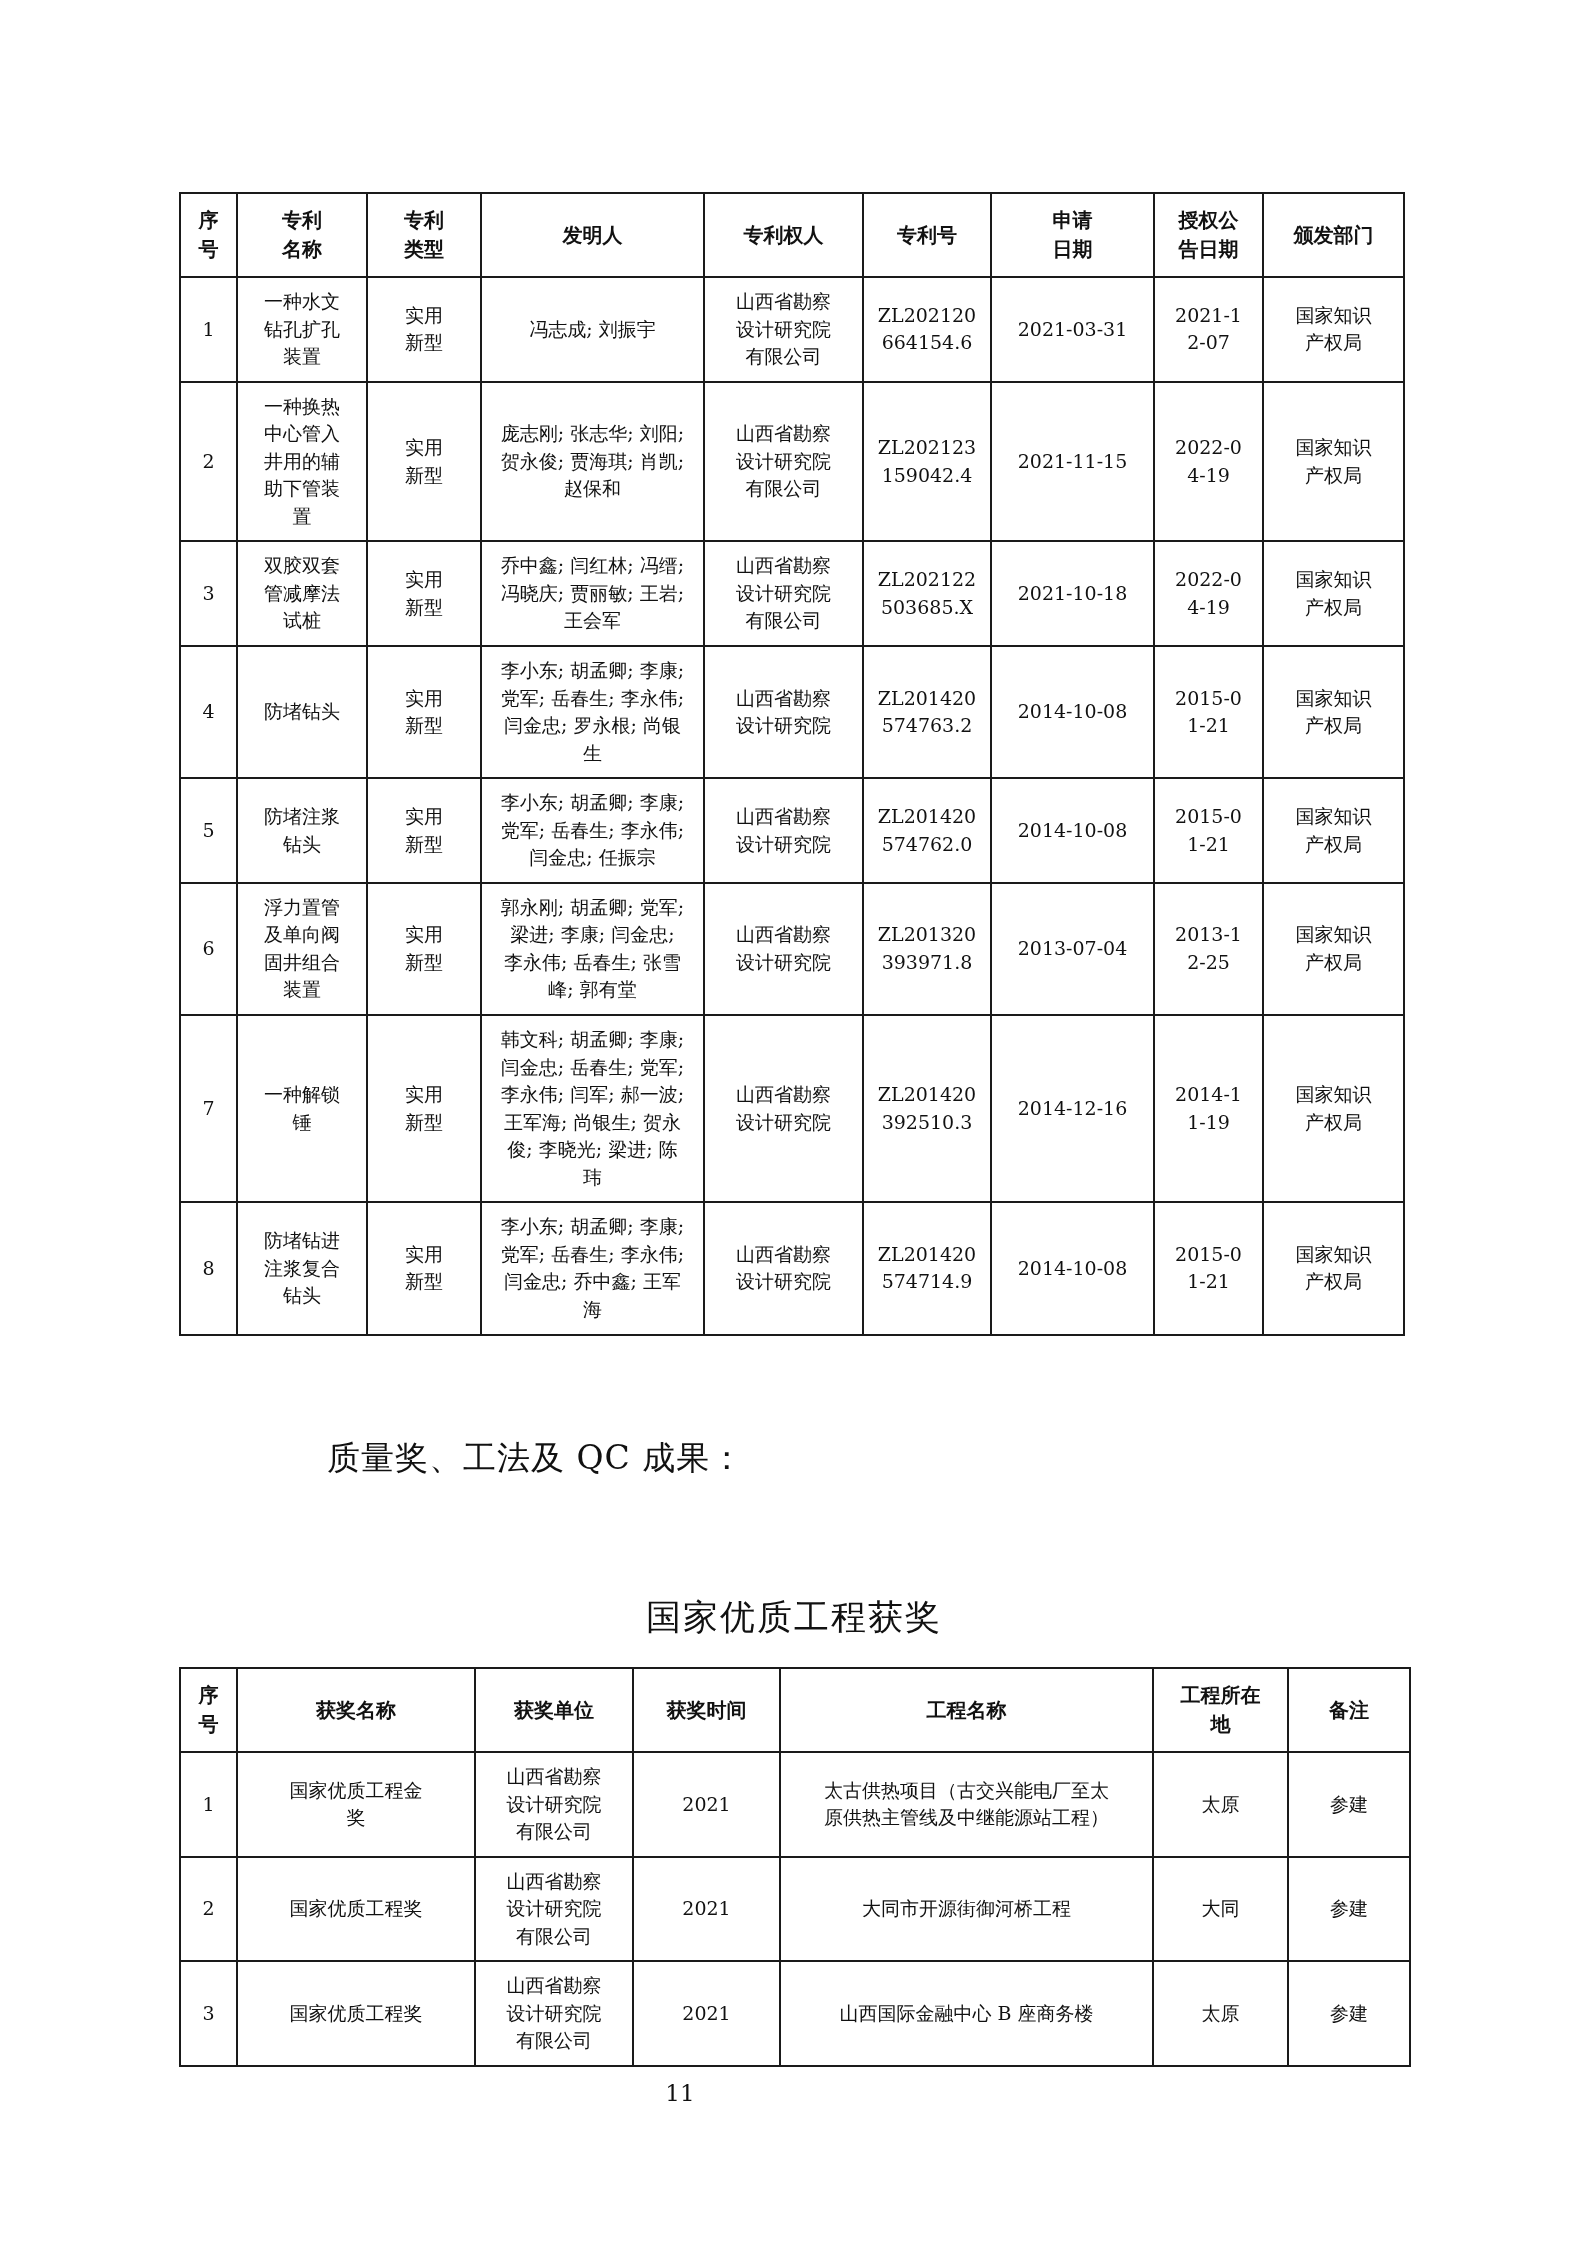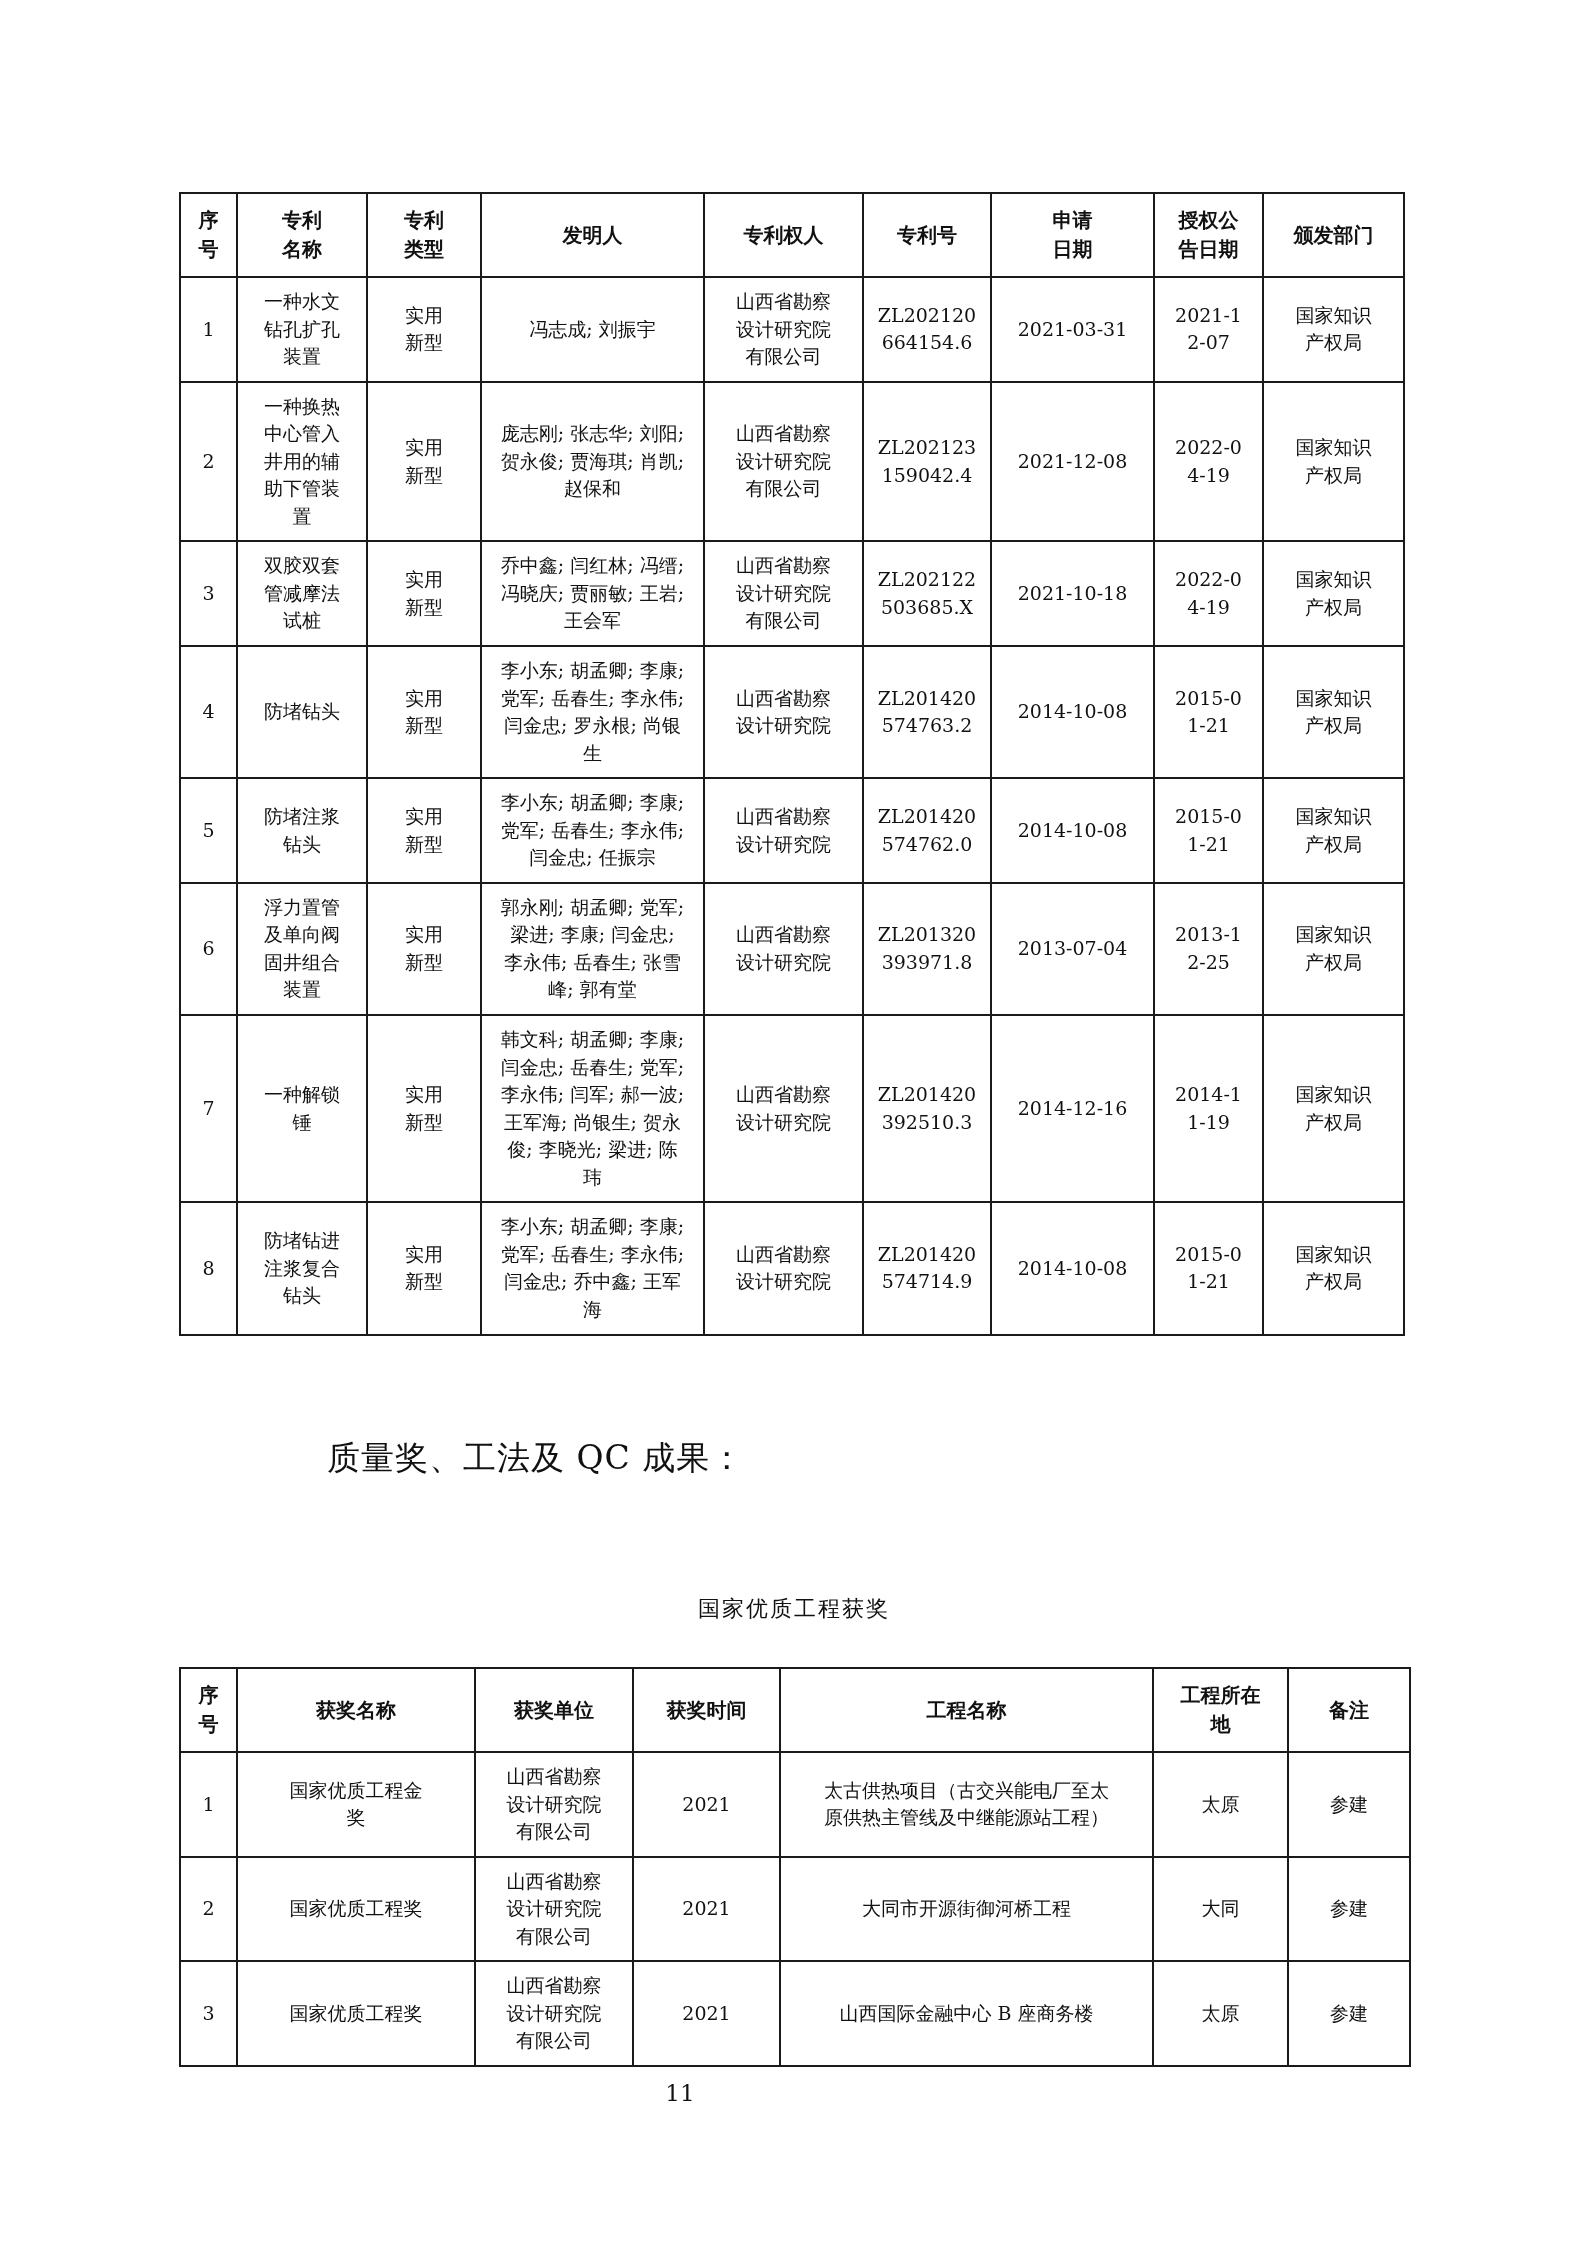--- a/index.html
+++ b/index.html
@@ -35,21 +35,21 @@
     font-size:33px;
     white-space:nowrap;
     letter-spacing:1px;
   }
   .h1{left:333px;top:1348px;}
   .h2{left:327px;top:1436px;}
   .tbl-title{
     position:absolute;
     left:179px;top:1594px;width:1230px;
     text-align:center;
-    font-size:22px;
+    font-size:35px;
     letter-spacing:2px;
   }
   .page-number{
     position:absolute;
     left:0;top:2080px;width:1360px;
     text-align:center;
     font-size:23px;
   }
 </style>
 </head>
@@ -117,21 +117,21 @@
         <td>实用
 新型</td>
         <td>庞志刚; 张志华; 刘阳;
 贺永俊; 贾海琪; 肖凯;
 赵保和</td>
         <td>山西省勘察
 设计研究院
 有限公司</td>
         <td>ZL202123
 159042.4</td>
-        <td>2021-12-08</td>
+        <td>2021-11-15</td>
         <td>2022-0
 4-19</td>
         <td>国家知识
 产权局</td>
       </tr>
       <tr>
         <td>3</td>
         <td>双胶双套
 管减摩法
 试桩</td>

